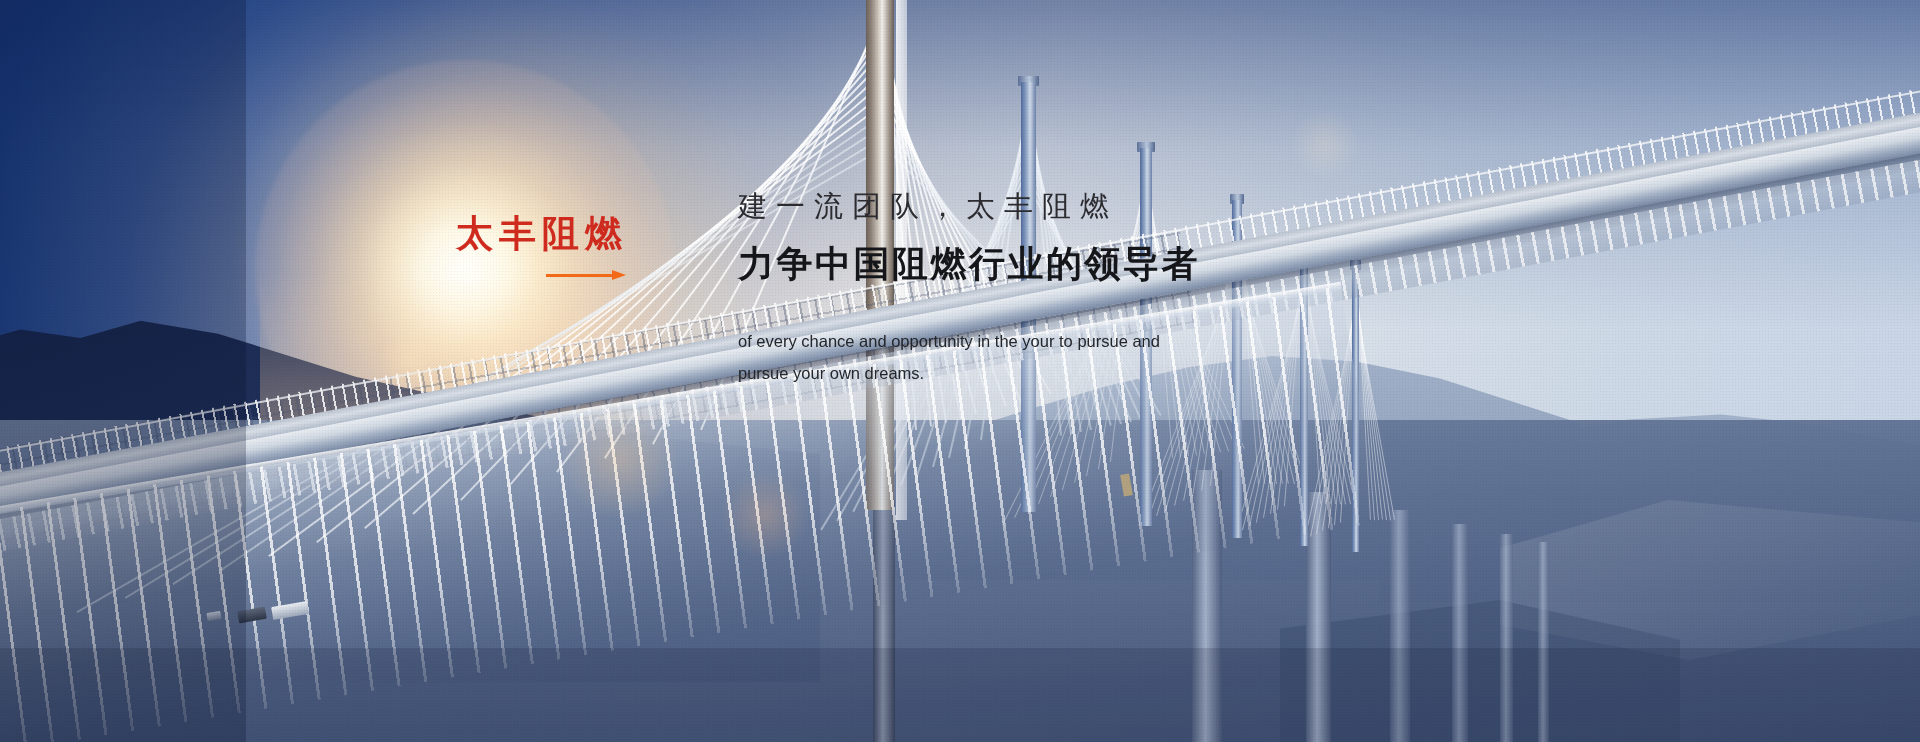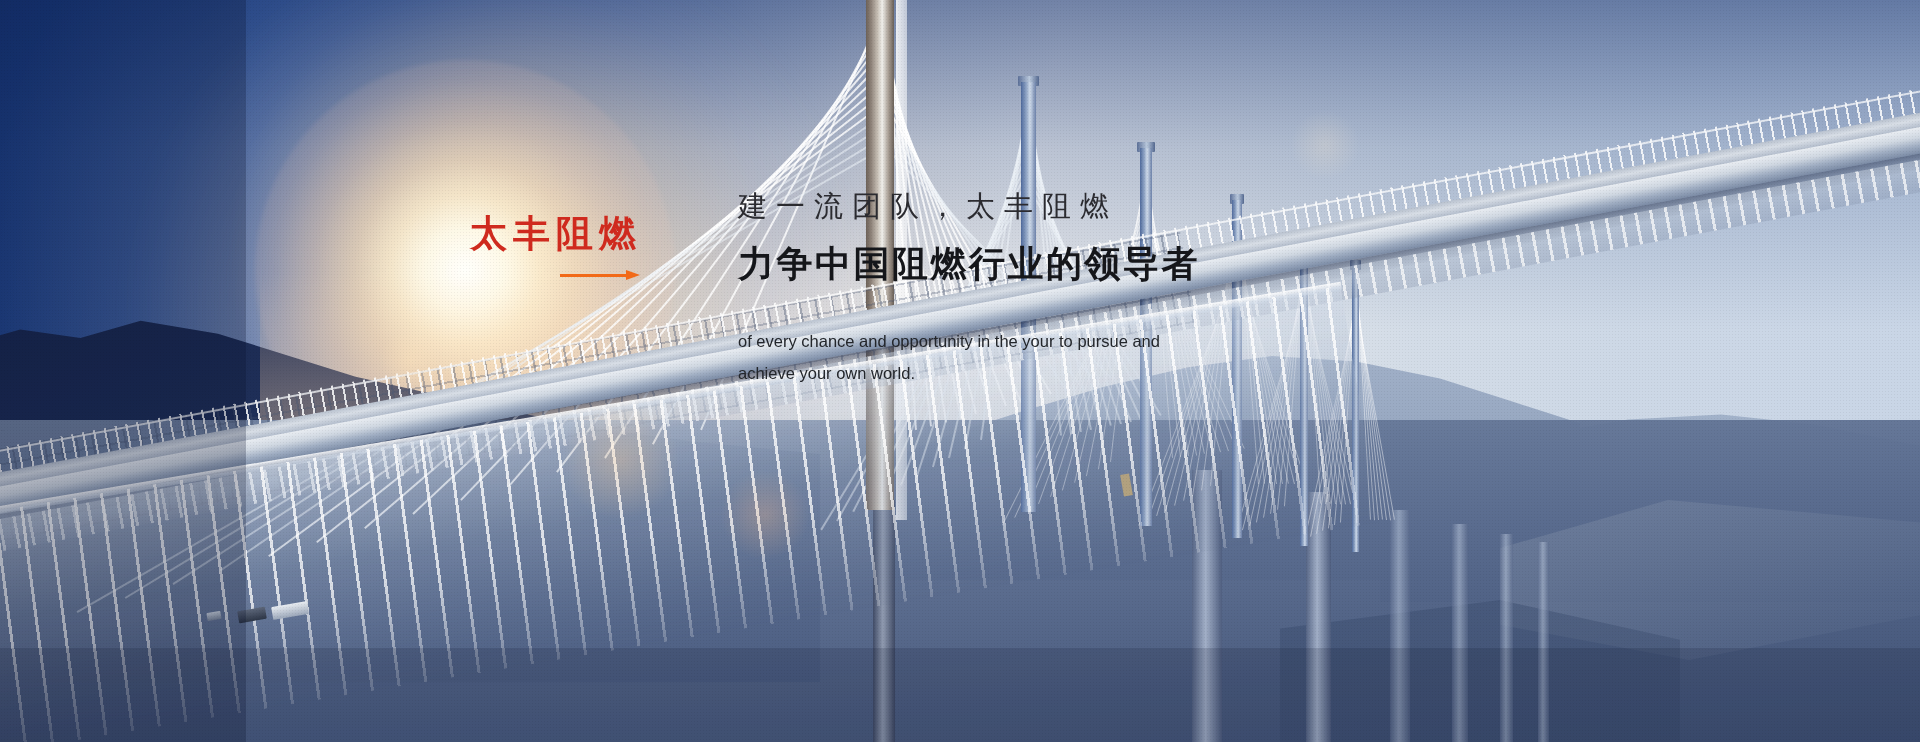--- a/index.html
+++ b/index.html
@@ -255,21 +255,21 @@
     position:absolute; inset:0;
     background-image:radial-gradient(rgba(0,0,0,0.10) 0.7px, rgba(0,0,0,0) 0.8px);
     background-size:3px 3px;
     opacity:.55; pointer-events:none;
   }
 
   
   .content{ position:absolute; inset:0; }
 
   .logo{
-    position:absolute; left:470px; top:215px; width:180px;
+    position:absolute; left:456px; top:215px; width:180px;
   }
   .logo-text{
     font-family:"DejaVu Sans", sans-serif;
     font-size:37px; font-weight:700; letter-spacing:6px;
     color:#cf2a1e; line-height:1.05; white-space:nowrap;
   }
   .logo-arrow{
     position:absolute; left:90px; top:54px; width:85px; height:12px;
   }
   .logo-arrow .bar{
@@ -519,17 +519,17 @@
       </div>
     </div>
 
     <div class="headline">
       <div class="h-sub">建一流团队，太丰阻燃</div>
       <div class="h-main">力争中国阻燃行业的领导者</div>
     </div>
 
     <div class="desc">
       <div> of every chance and opportunity in the your to pursue and</div>
-      <div>achieve your own world.</div>
+      <div>pursue your own dreams.</div>
     </div>
 
   </div>
 </div>
 
 </body></html>

